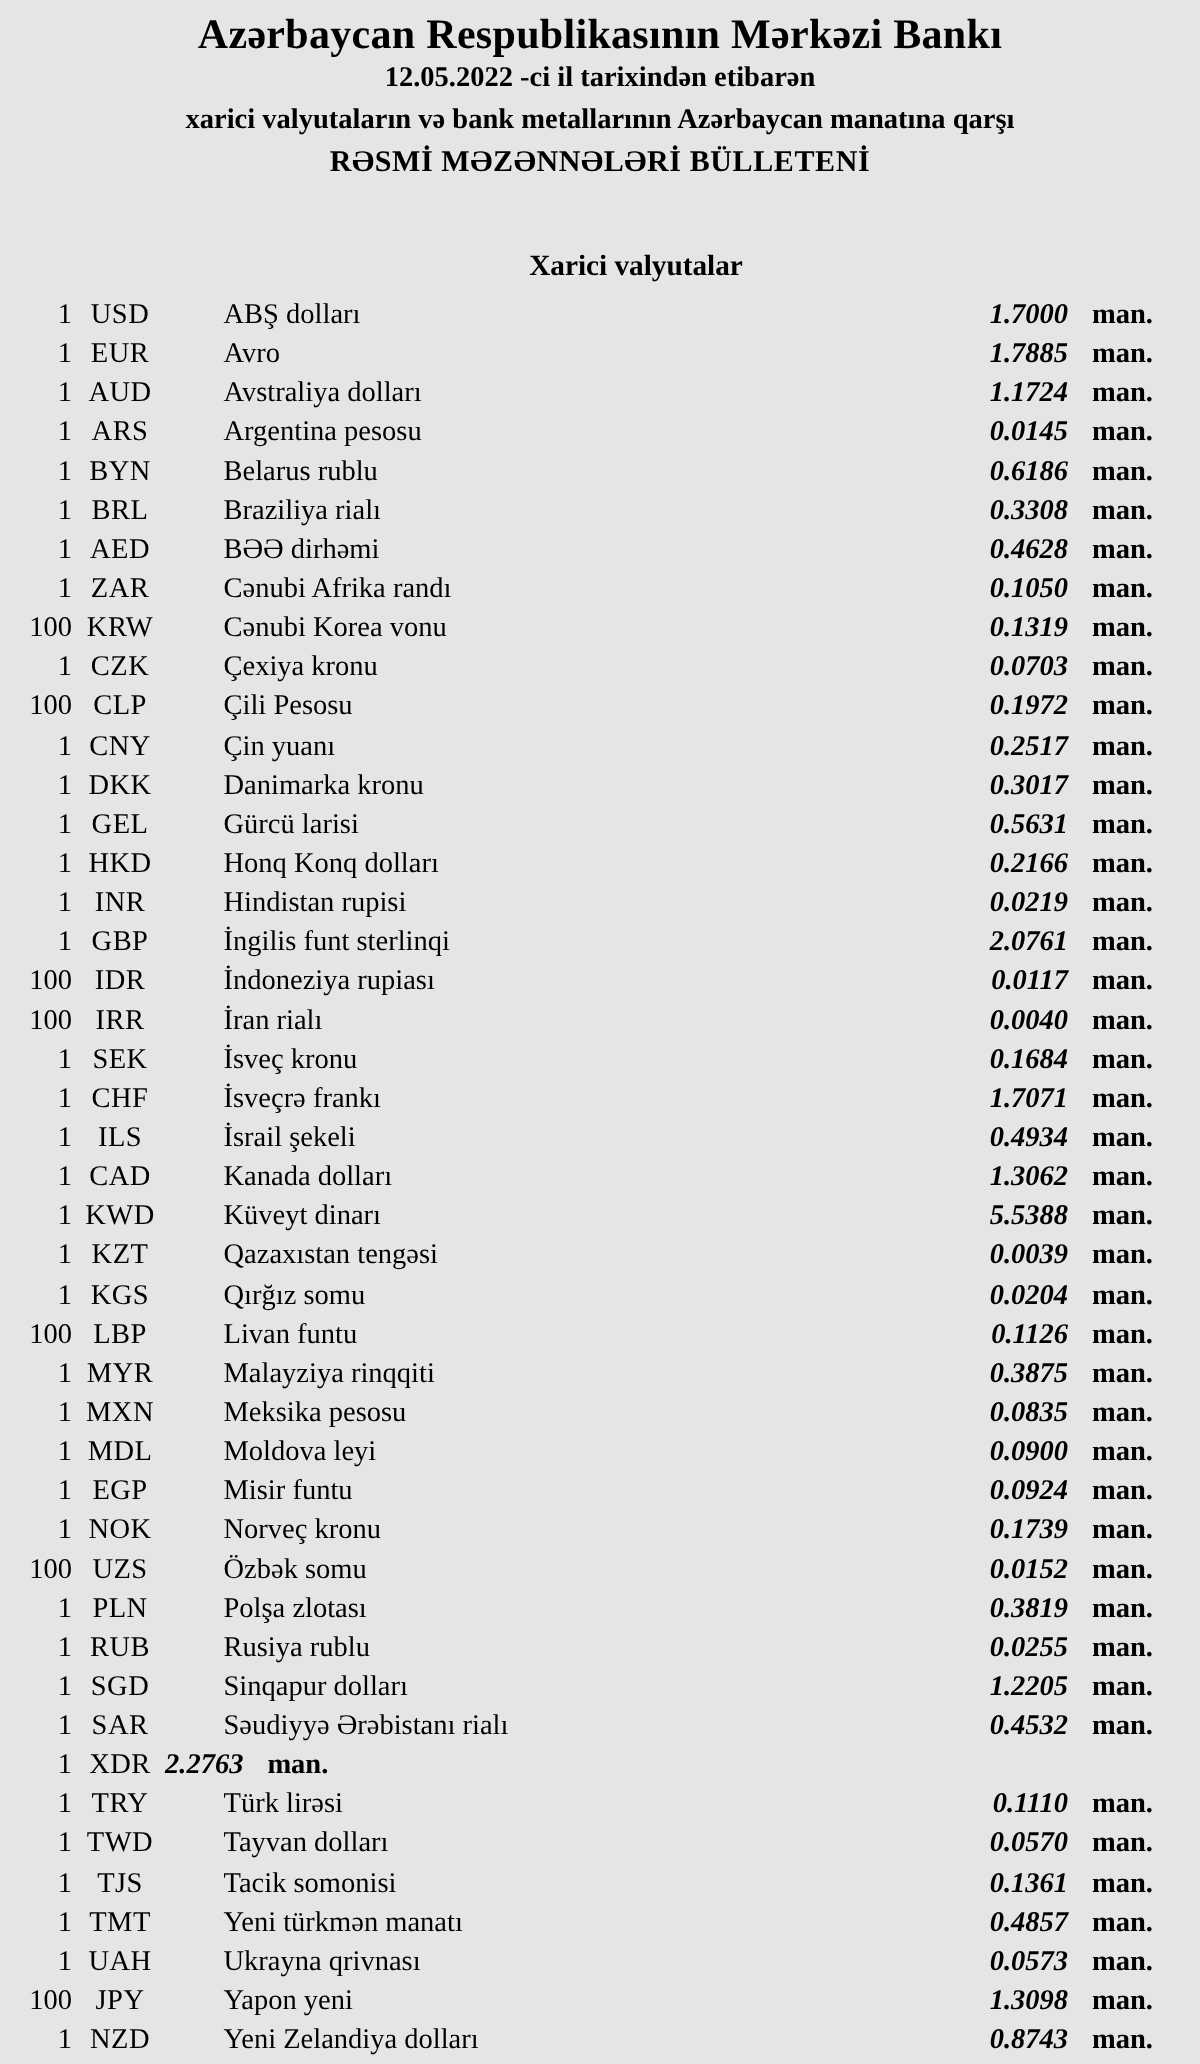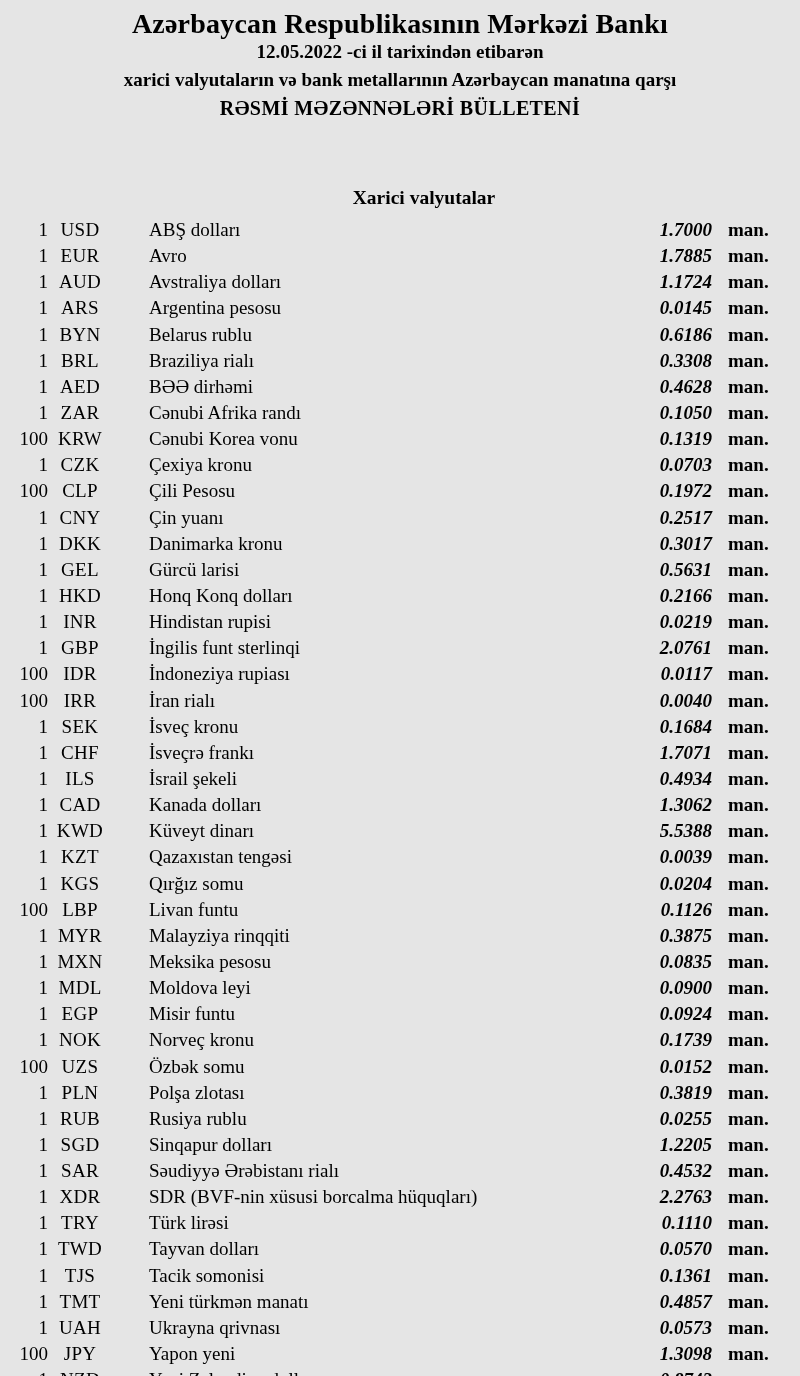--- a/index.html
+++ b/index.html
@@ -30,21 +30,21 @@
     line-height: 28px;
     font-weight: bold;
   }
   .bulletin-line {
     font-size: 20px;
     line-height: 28px;
     font-weight: bold;
     letter-spacing: 0.4px;
   }
   .section-title {
-    margin-top: 62px;
+    margin-top: 42px;
     text-align: center;
     font-size: 19.5px;
     line-height: 28px;
     font-weight: bold;
     padding-left: 48px;
   }
   .rates-table { margin-top: 5px; }
   .row {
     display: flex;
     align-items: baseline;
@@ -340,21 +340,20 @@
       <div class="row">
         <span class="col-qty">1</span>
         <span class="col-code">SAR</span>
         <span class="col-name">Səudiyyə Ərəbistanı rialı</span>
         <span class="col-rate">0.4532</span>
         <span class="col-man">man.</span>
       </div>
       <div class="row">
         <span class="col-qty">1</span>
         <span class="col-code">XDR</span>
-        <span class="col-name">SDR (BVF-nin xüsusi borcalma hüquqları)</span>
         <span class="col-rate">2.2763</span>
         <span class="col-man">man.</span>
       </div>
       <div class="row">
         <span class="col-qty">1</span>
         <span class="col-code">TRY</span>
         <span class="col-name">Türk lirəsi</span>
         <span class="col-rate">0.1110</span>
         <span class="col-man">man.</span>
       </div>

